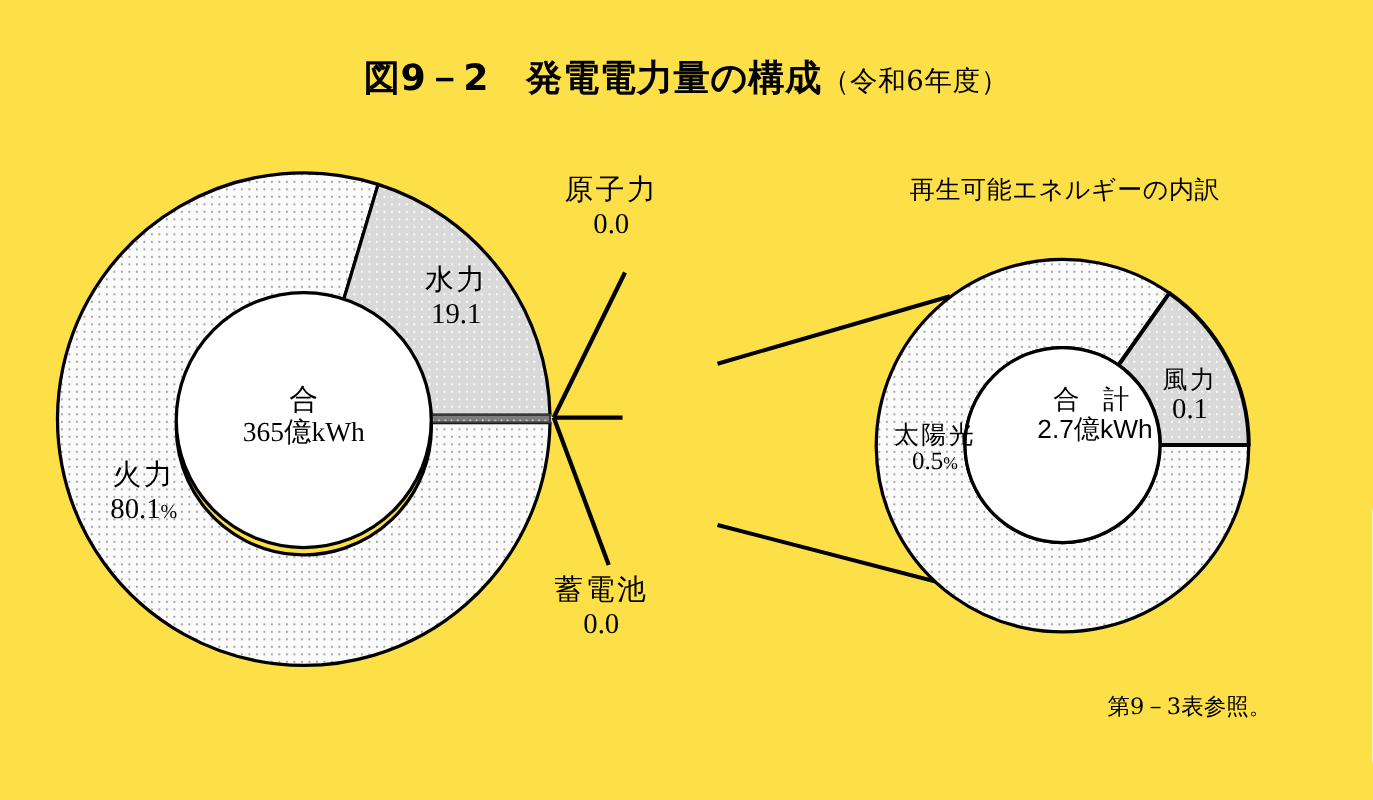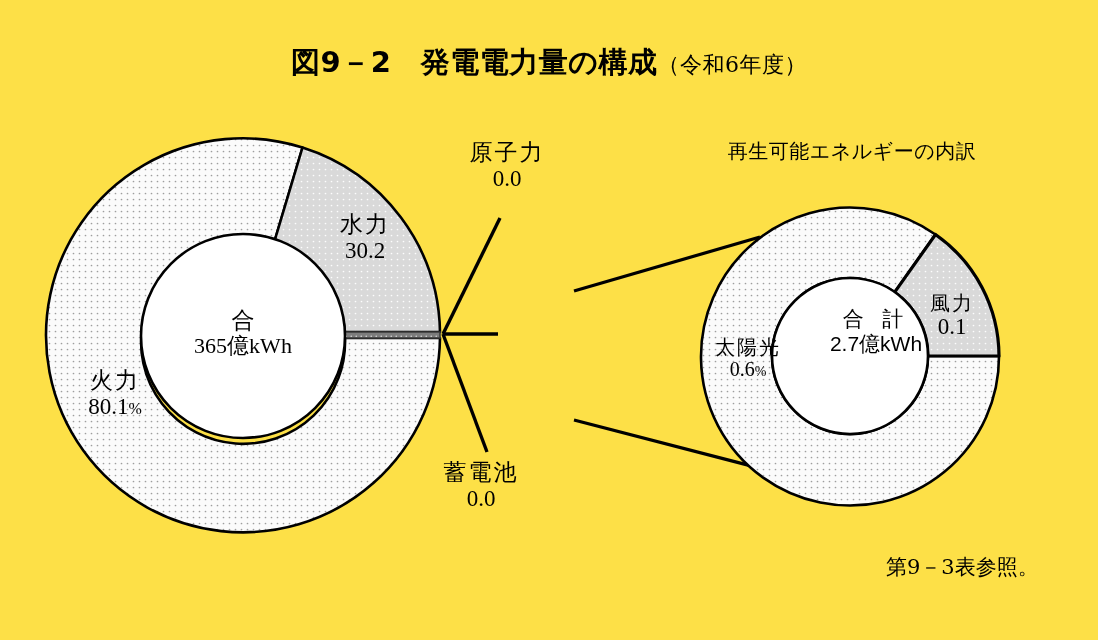--- a/index.html
+++ b/index.html
@@ -68,21 +68,21 @@
     display: block;
     font-family: "Liberation Serif", "DejaVu Serif", serif;
     font-size: 23px;
   }
   .slice-label .nm { letter-spacing: 2px; }
   .pct { font-size: 16px; }
 
   
   #label-hydro  { left: 365px; top: 212px; }
   #label-thermal{ left: 115px; top: 368px; }
-  #label-nuclear{ left: 507px; top: 140px; }
+  #label-nuclear{ left: 489px; top: 140px; }
   #label-battery{ left: 481px; top: 460px; }
   #label-renew  { left: 575px; top: 305px; }
 
   #center-total-left {
     left: 243px;
     top: 308px;
     text-align: center;
     font-size: 23px;
     font-family: "DejaVu Serif", "Liberation Serif", serif;
   }
@@ -110,21 +110,21 @@
   #center-total-right .v {
     display: block;
     font-family: Liberation Sans, sans-serif;
     font-size: 21px;
   }
 
   
   #footnote {
     left: 886px;
     top: 556px;
-    font-size: 21px;
+    font-size: 18px;
     font-family: "DejaVu Serif", "Liberation Serif", serif;
     text-align: center;
   }
 </style>
 </head>
 <body>
 
 <div id="stage">
 
   <svg id="figure-svg" viewBox="0 0 1098 640">
@@ -193,21 +193,21 @@
 
   <div class="txt ctr" id="subchart-title">再生可能エネルギーの内訳</div>
 
   <div class="txt ctr" id="center-total-left">
     <span class="nm">合</span>
     <span class="v">365億kWh</span>
   </div>
 
   <div class="txt ctr slice-label" id="label-hydro">
     <span class="nm">水力</span>
-    <span class="v">30.2</span>
+    <span class="v">19.1</span>
   </div>
 
   <div class="txt ctr slice-label" id="label-thermal">
     <span class="nm">火力</span>
     <span class="v"><span>80.1</span><span class="pct">%</span></span>
   </div>
 
   <div class="txt ctr slice-label" id="label-nuclear">
     <span class="nm">原子力</span>
     <span class="v">0.0</span>
@@ -224,18 +224,18 @@
     <span class="v">2.7億kWh</span>
   </div>
 
   <div class="txt ctr slice-label" id="label-wind">
     <span class="nm">風力</span>
     <span class="v">0.1</span>
   </div>
 
   <div class="txt ctr slice-label" id="label-solar">
     <span class="nm">太陽光</span>
-    <span class="v"><span>0.6</span><span class="pct">%</span></span>
+    <span class="v"><span>0.5</span><span class="pct">%</span></span>
   </div>
 
   <div class="txt" id="footnote">第9－3表参照。</div>
 
 </div>
 
 </body></html>

